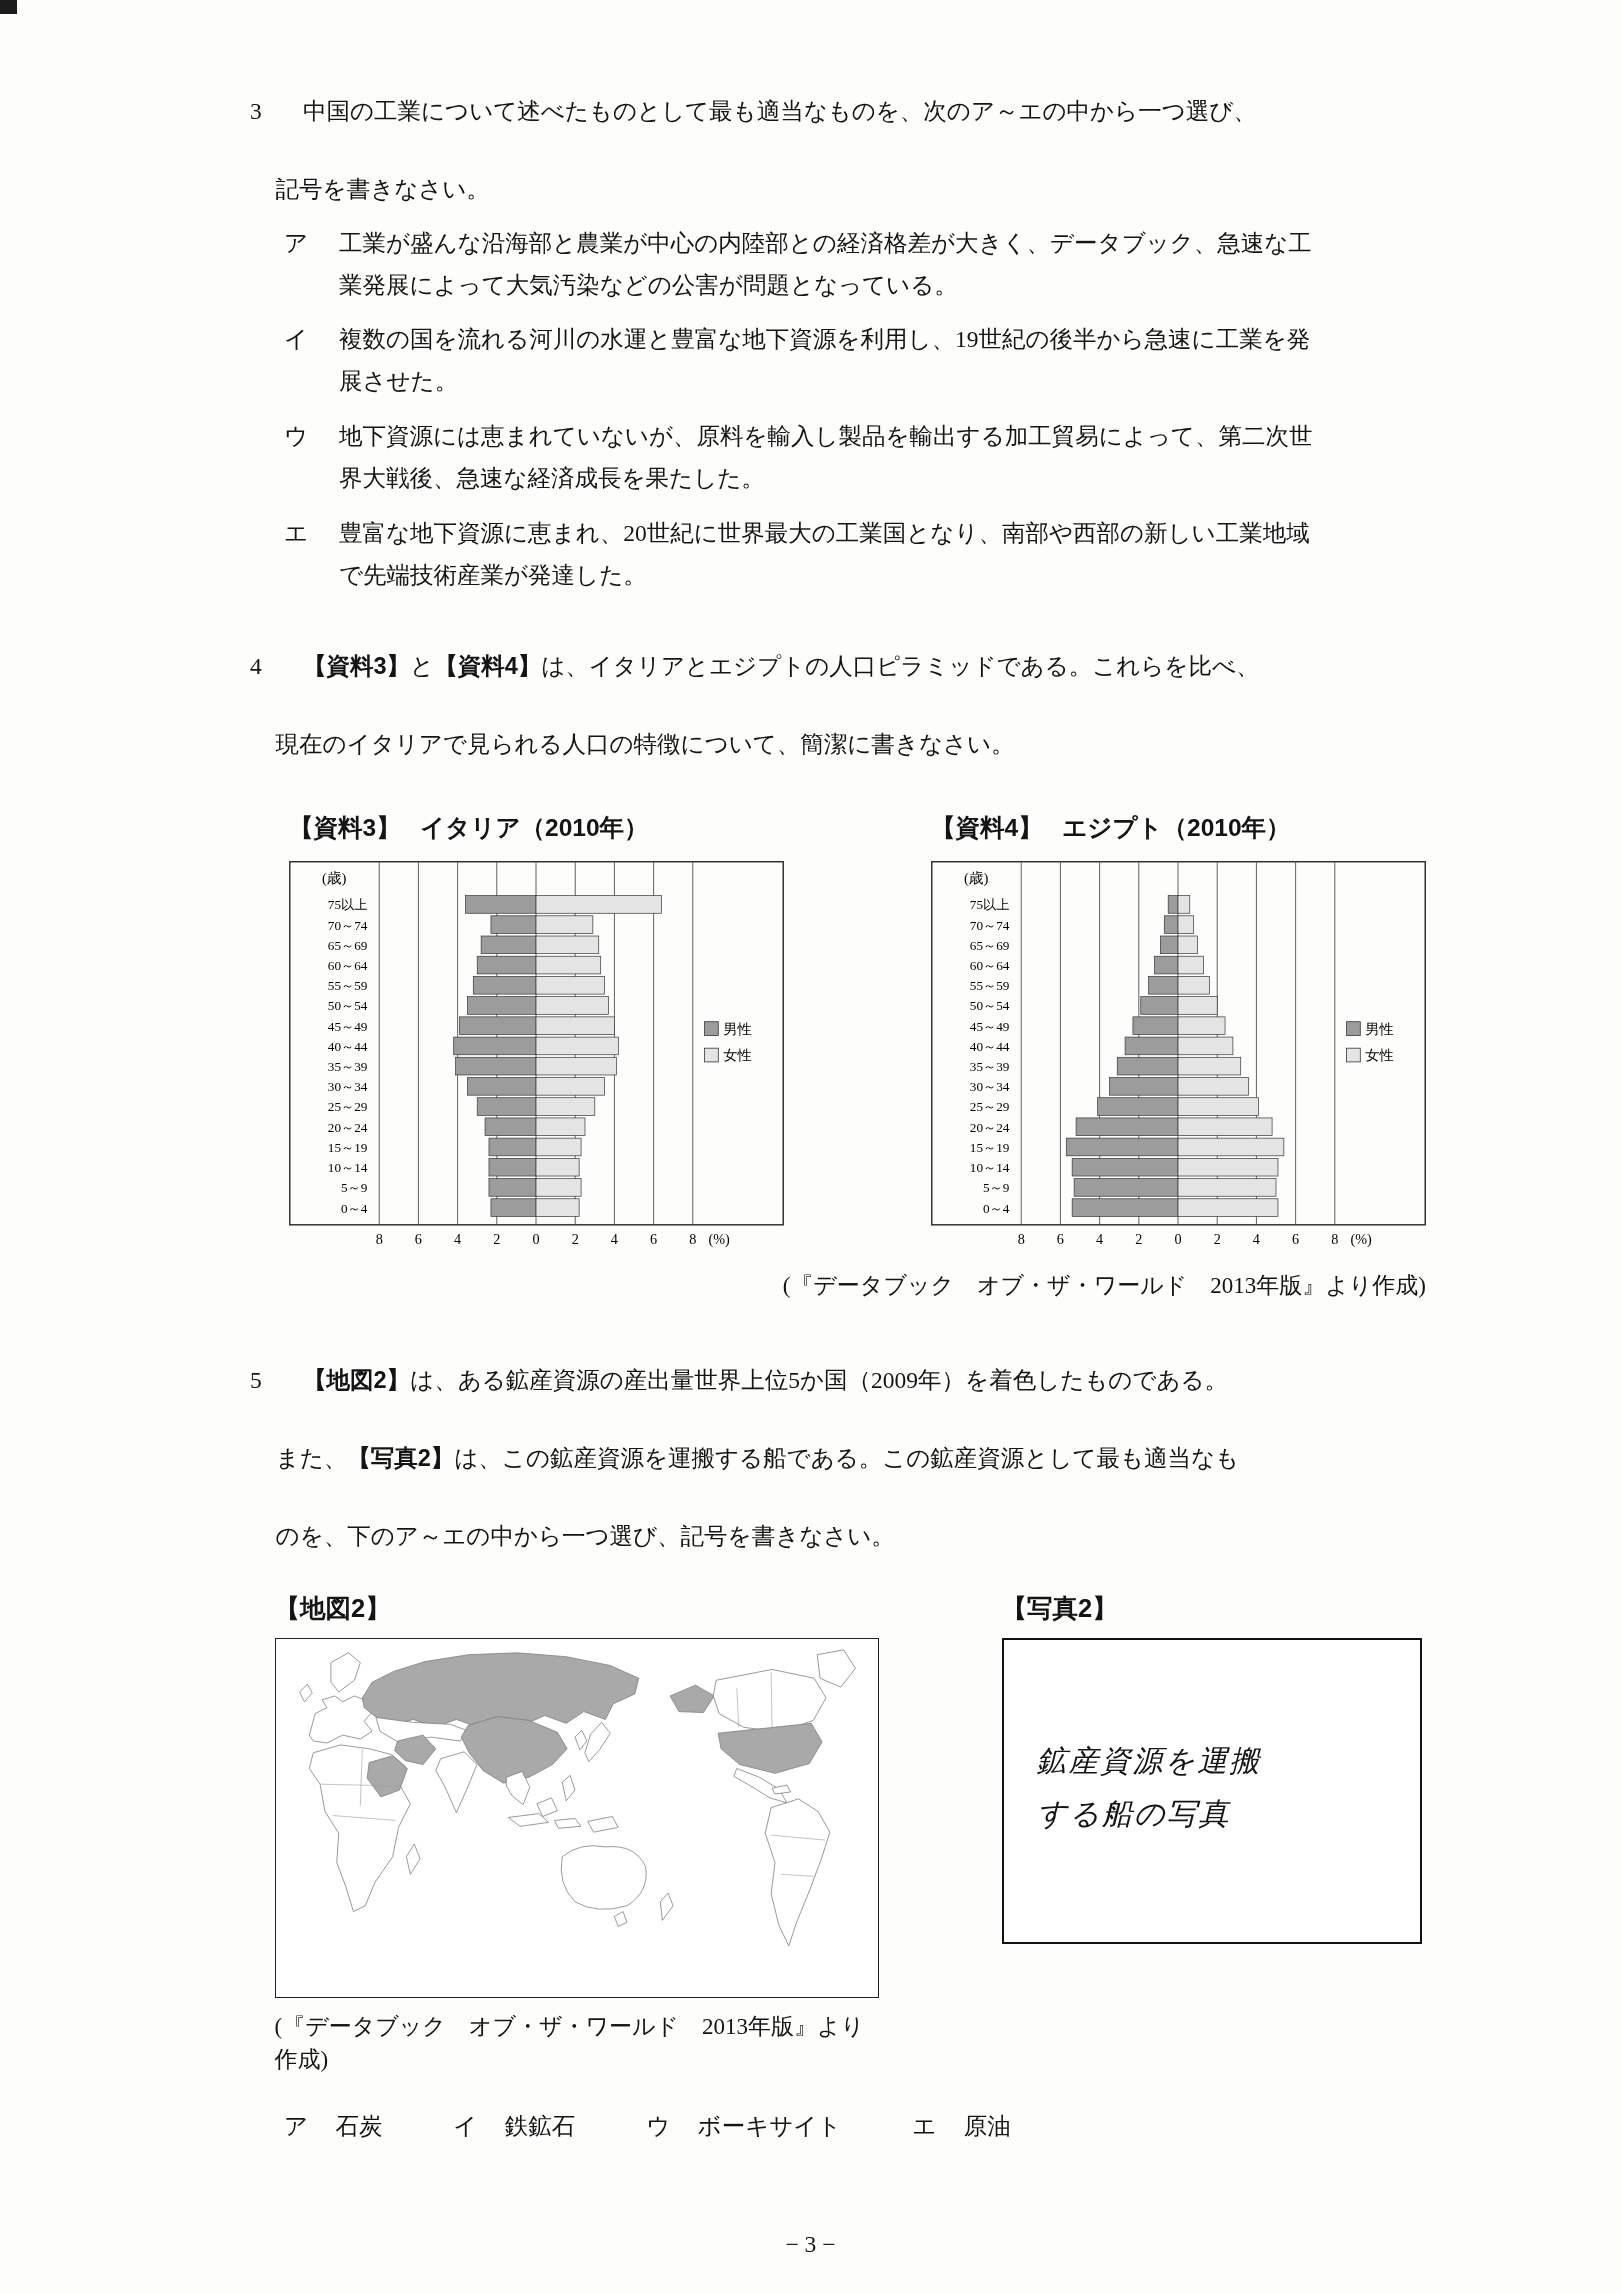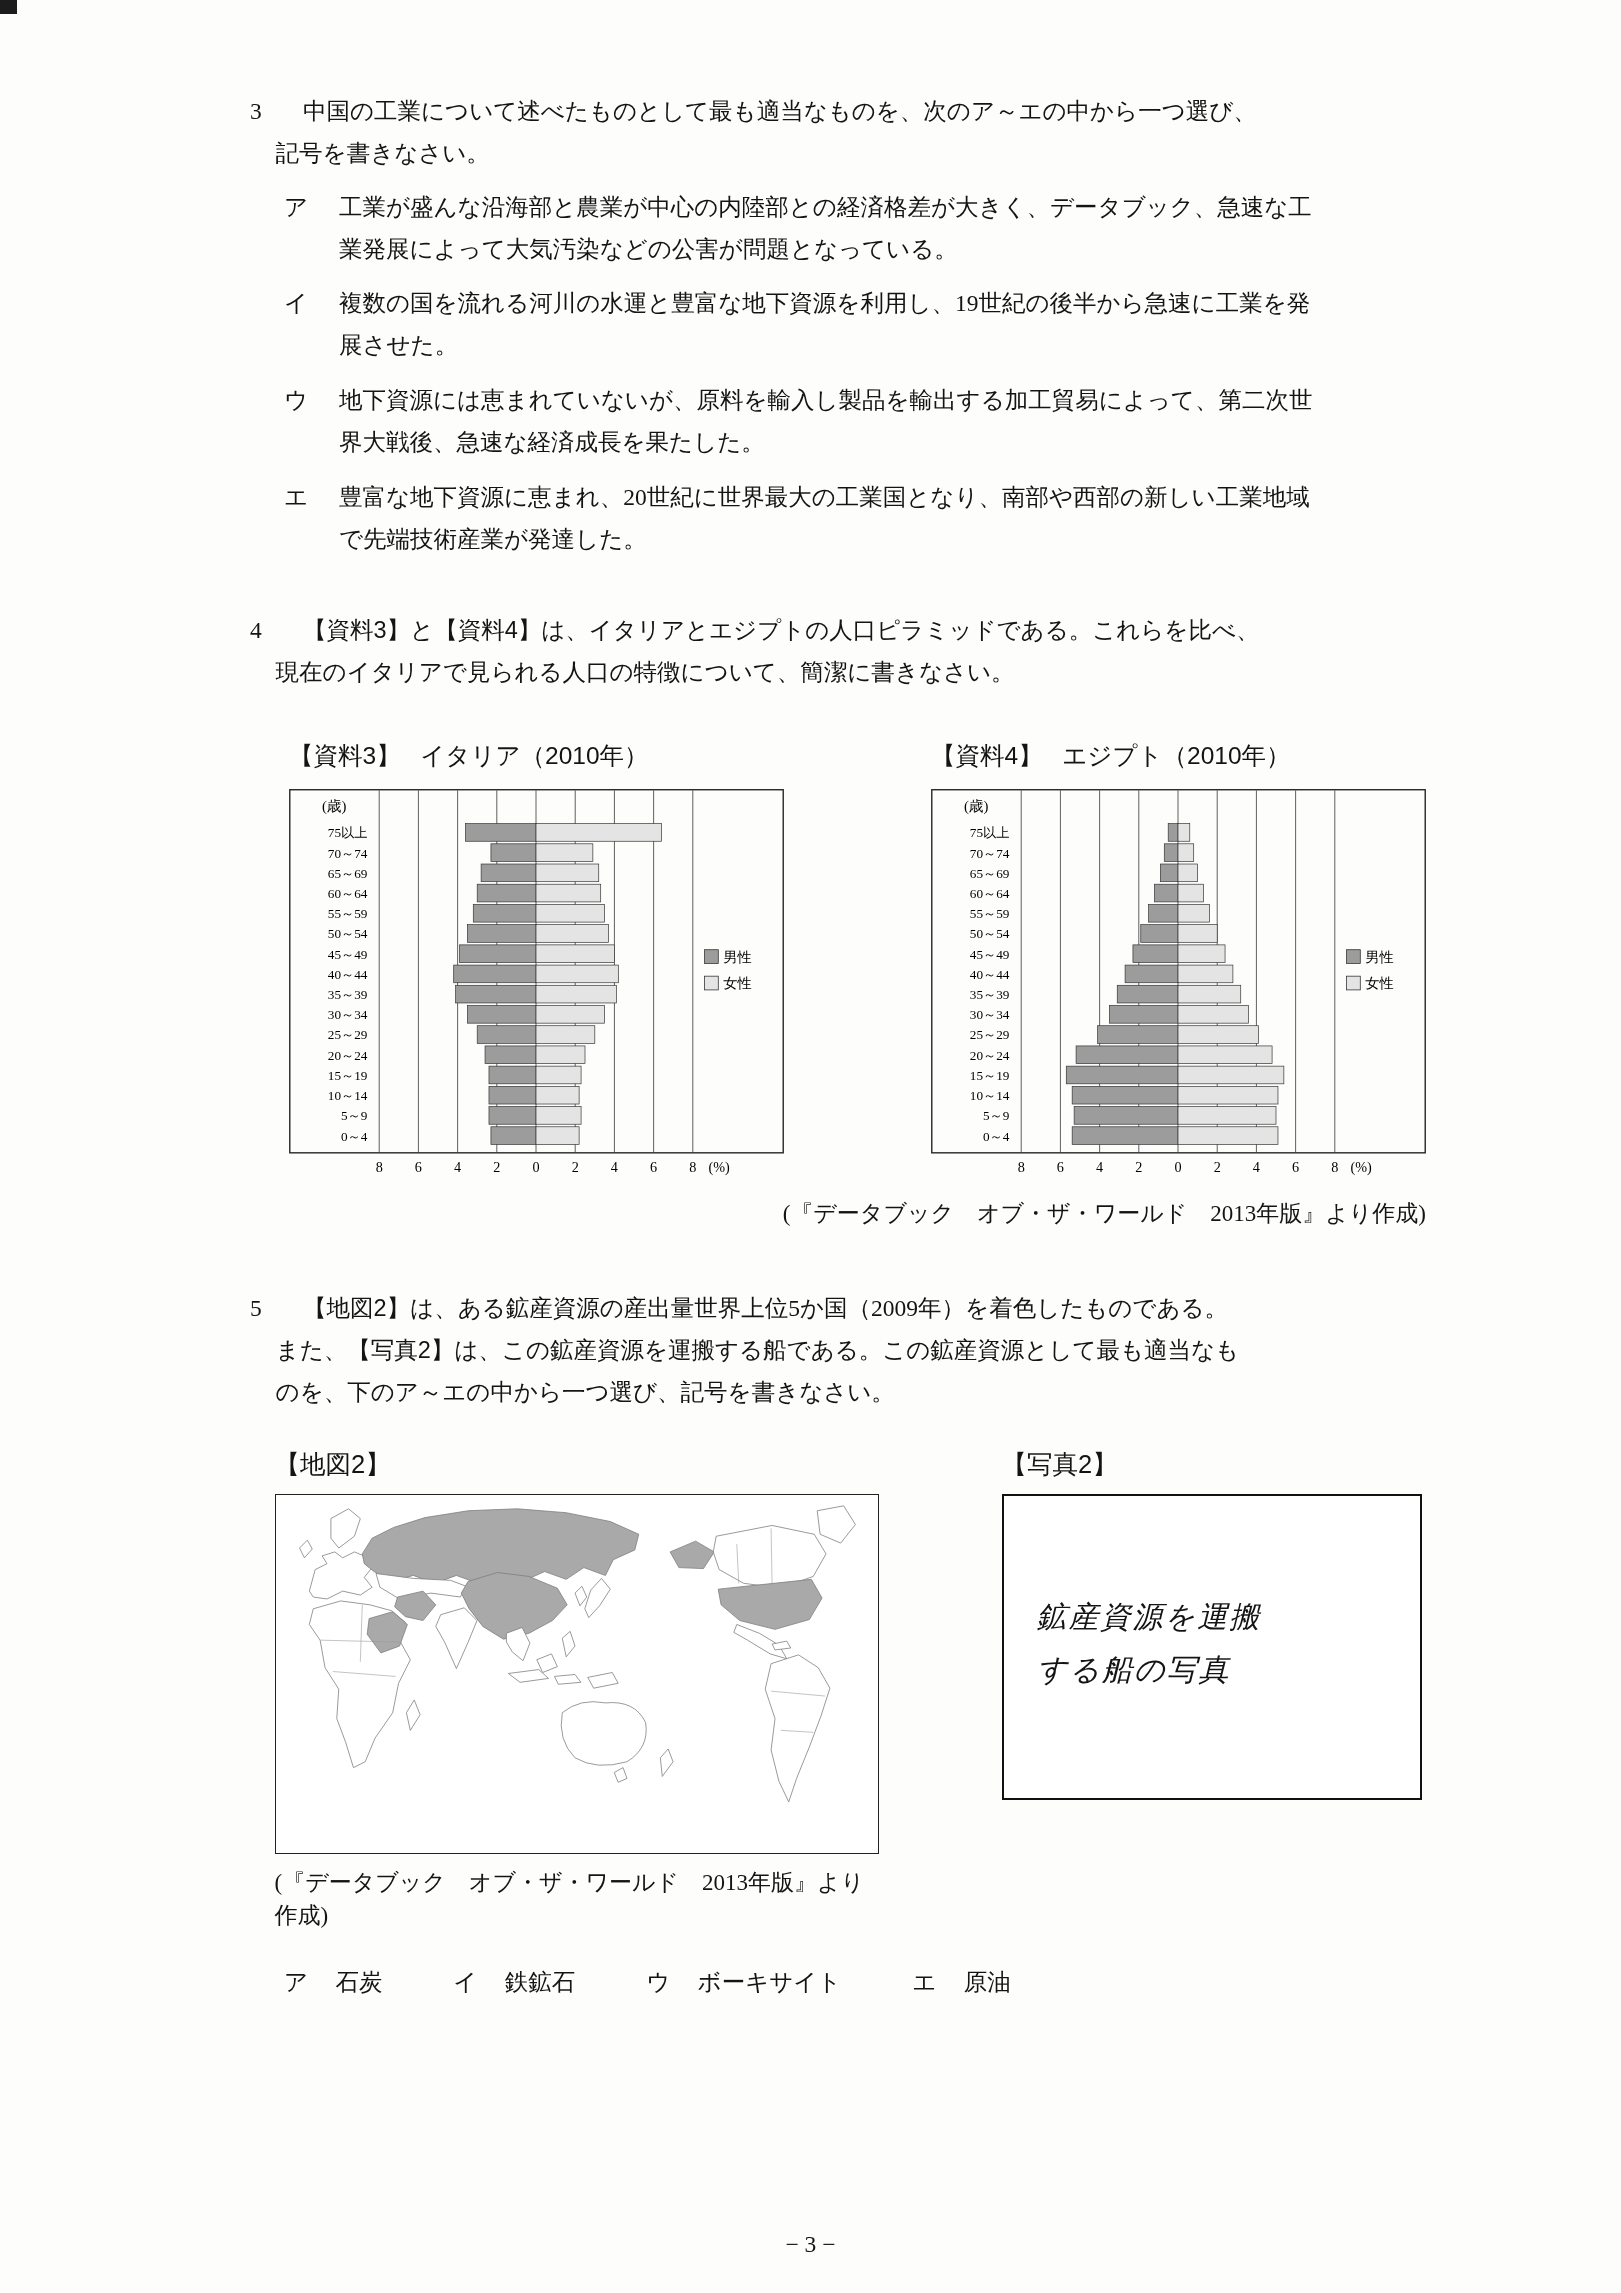--- a/index.html
+++ b/index.html
@@ -7,22 +7,22 @@
   .page{
     width:1621px;height:2294px;margin:0 auto;background:#fdfdfb;position:relative;
     font-family:"Liberation Serif","DejaVu Serif",serif;color:#141414;
     font-size:23.5px;line-height:42px;overflow:hidden;
   }
   .corner-mark{position:absolute;left:0;top:0;width:16.7px;height:13.7px;background:#1c1c1c;}
   .content{padding:90px 108px 0 250px;}
   .qhead{display:flex;}
   .qnum{width:53px;flex:none;}
   .qlines{flex:1;}
-  .hang{margin-left:-27.4px;}
-  .b{font-family:"Liberation Sans","DejaVu Sans",sans-serif;font-weight:normal;}
+  .hang{margin-left:-27.4px;margin-top:36px;}
+  .b{font-family:"Liberation Sans","DejaVu Sans",sans-serif;font-weight:bold;}
   .options{margin-top:11.8px;}
   .opt{position:relative;margin:0 0 12.7px 34px;padding-left:55px;max-width:1049px;}
   .opt-label{position:absolute;left:0;top:0;}
   .charts-row{display:flex;gap:147px;margin:43px 0 0 39px;}
   .chart-col{width:495px;}
   .chart-title{display:flex;gap:19.6px;margin-bottom:13.7px;line-height:39px;}
   .chart-title .b{font-size:24.5px;}
   .pyr-host{width:495px;}
   .src{font-size:23px;line-height:33px;}
   .src-right{width:1137px;margin:3.9px 0 0 39px;text-align:right;}

